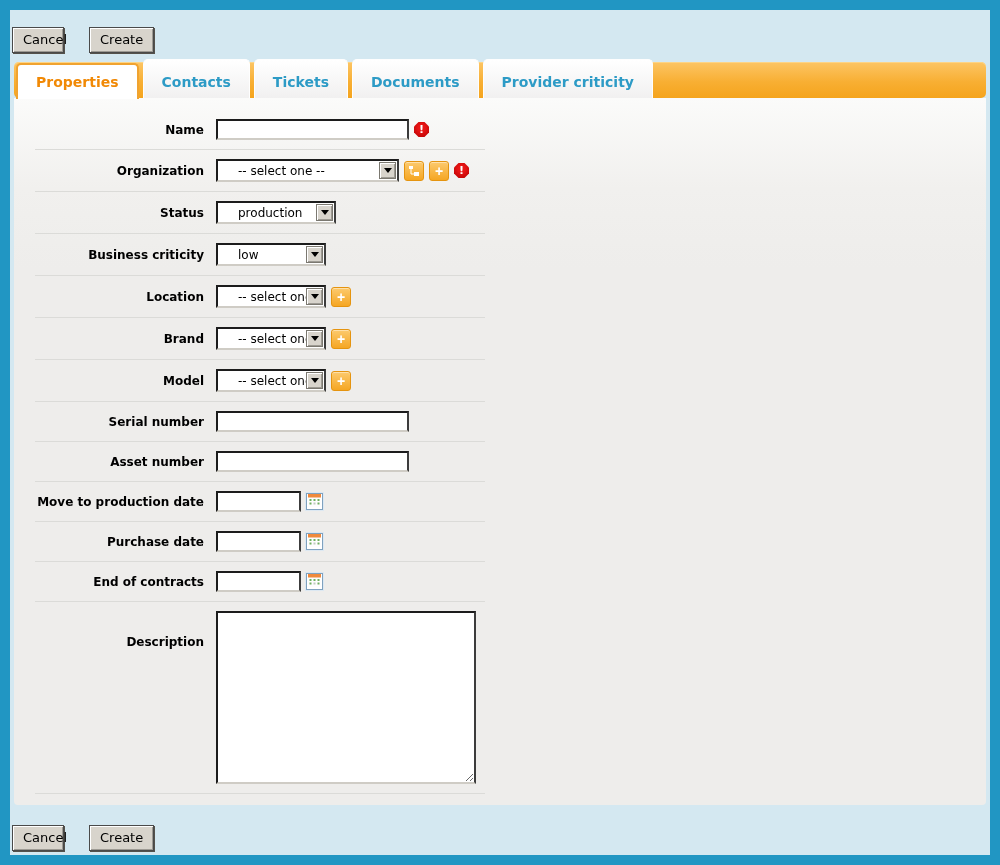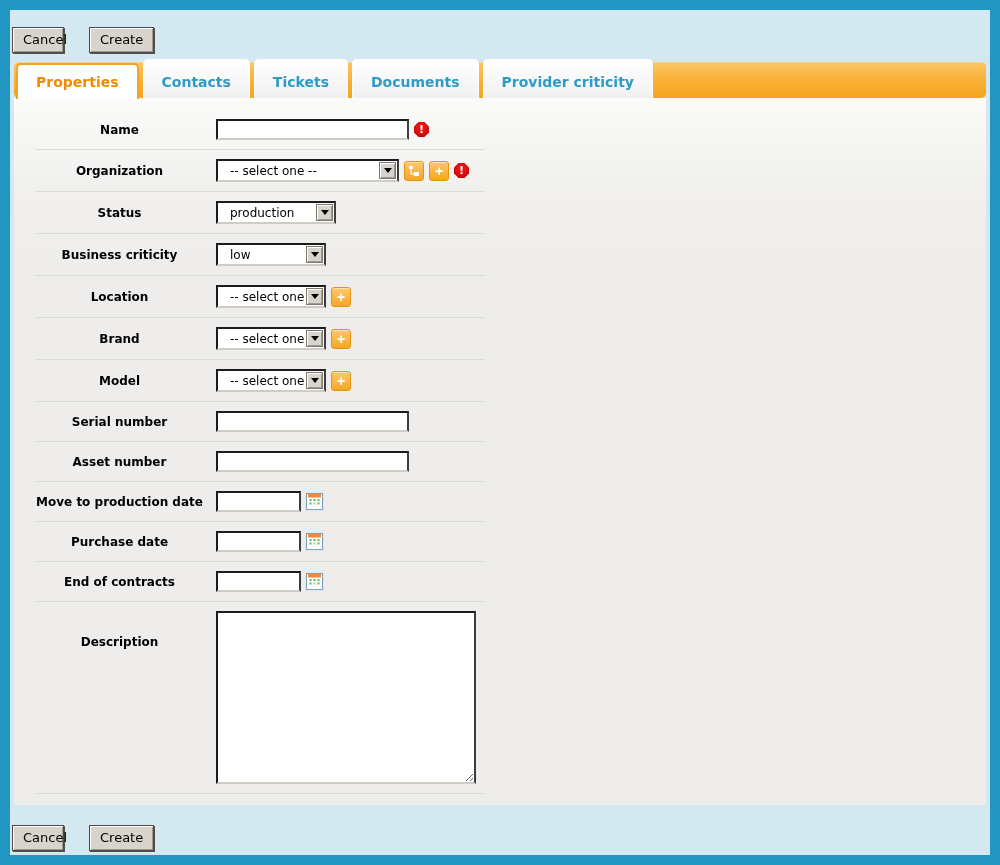--- a/index.html
+++ b/index.html
@@ -53,40 +53,40 @@
     border-radius:0 0 4px 4px; z-index:2;
     padding-top:12px;
   }
   .row {
     margin-left:21px; width:450px;
     display:flex; align-items:center; padding:9px 0;
     border-bottom:1px solid #DBDBD8;
   }
   .row.top-align { align-items:flex-start; }
   .row .lbl {
-    flex:0 0 181px; padding-right:12px; text-align:center;
+    flex:0 0 181px; padding-right:12px; text-align:right;
     font-size:12px; font-weight:bold; color:#000;
   }
   .row.top-align .lbl { padding-top:2px;margin-top:22px; }
   .field { display:flex; align-items:center; gap:5px; }
 
   .ti {
     height:21px; background:#fff; font-size:12px; padding:0 3px;
     border:2px solid; border-color:#1c1c1c #3c3c3c #cfccc5 #1c1c1c;
     outline:none; font-family:"DejaVu Sans","Liberation Sans",sans-serif;
   }
   .w193 { width:193px; } .w85 { width:85px; }
 
   
   .select {
     height:23px; background:#fff; display:flex; align-items:center;
     border:2px solid; border-color:#1c1c1c #3c3c3c #cfccc5 #1c1c1c;
     cursor:default;
   }
-  .sel-text { flex:1; font-size:12px; padding:0 12px; color:#000; white-space:nowrap; overflow:hidden; }
+  .sel-text { flex:1; font-size:12px; padding:0 20px; color:#000; white-space:nowrap; overflow:hidden; }
   .sel-btn {
     flex:0 0 17px; height:17px; margin-right:1px;
     background:#D8D4CC; border:1px solid #7b7870;
     box-shadow: inset 1px 1px 0 #fff, inset -1px -1px 0 #9d9a93;
     display:flex; align-items:center; justify-content:center;
   }
   .tri { width:0; height:0; border-left:4px solid transparent; border-right:4px solid transparent; border-top:5px solid #000; }
   .sw183 { width:183px; } .sw120 { width:120px; } .sw110 { width:110px; }
 
   

